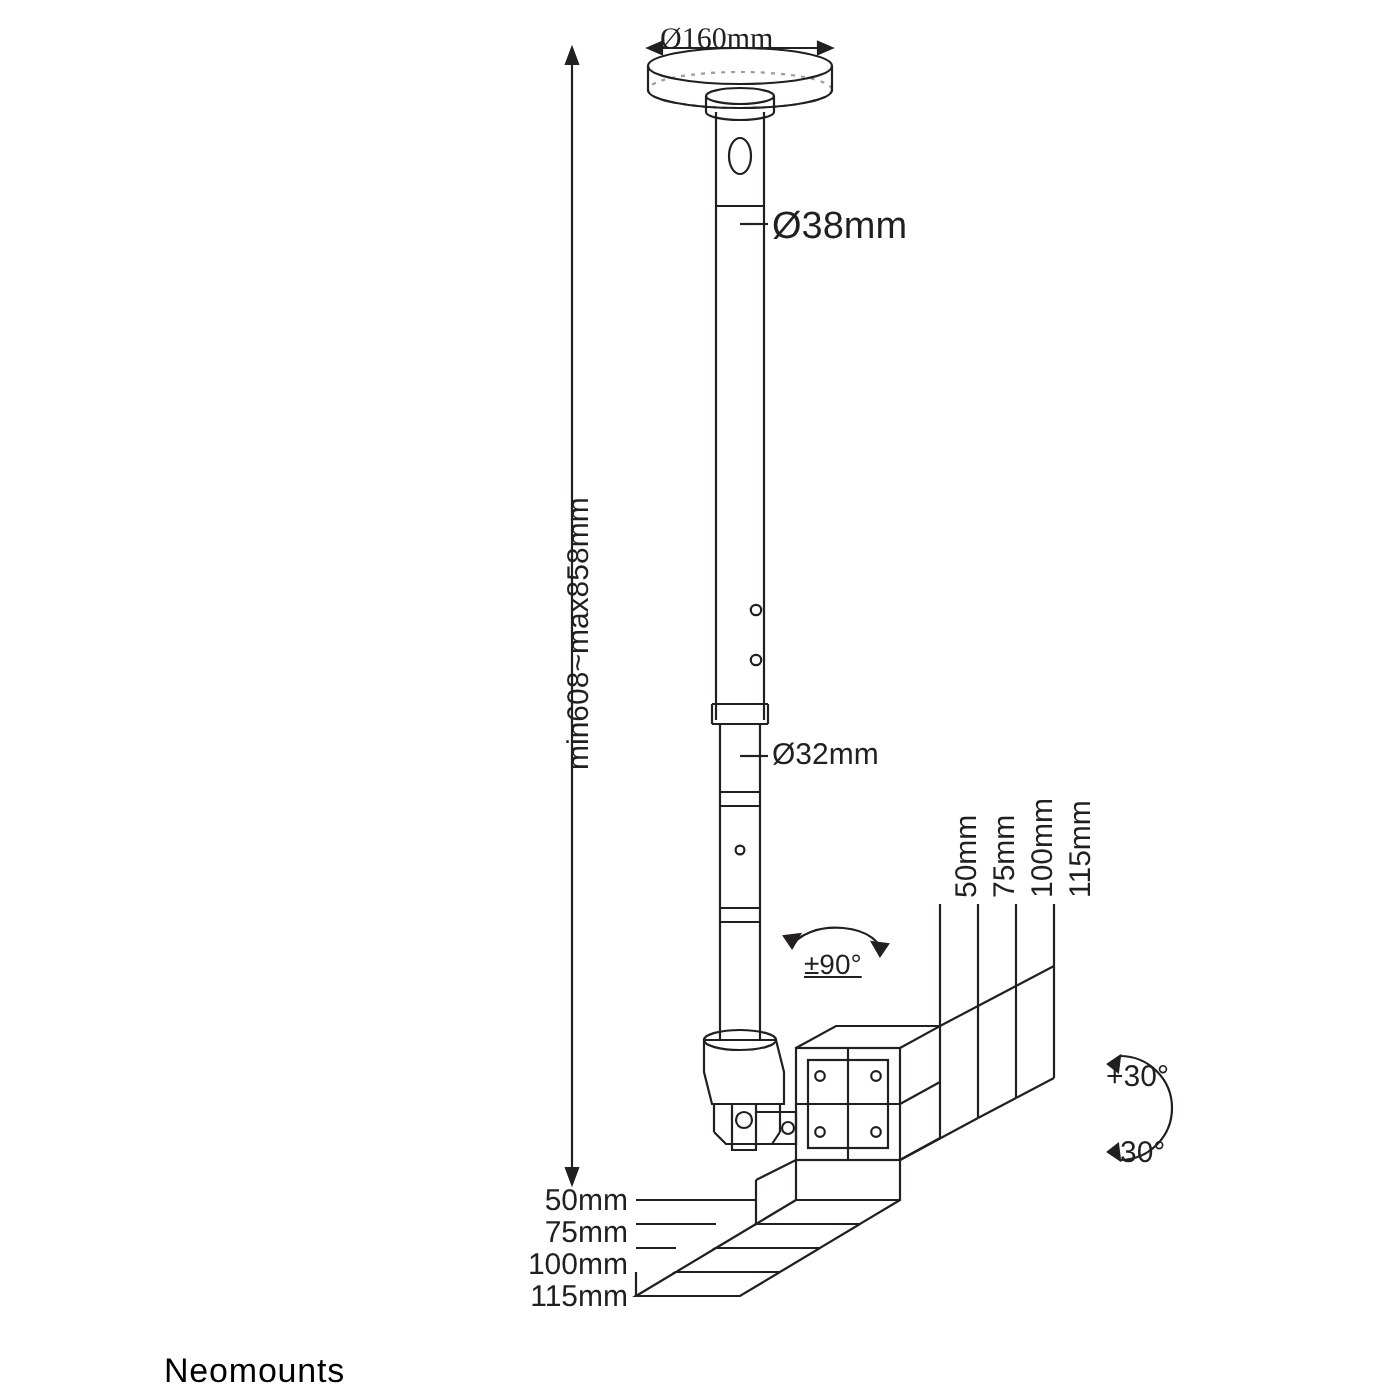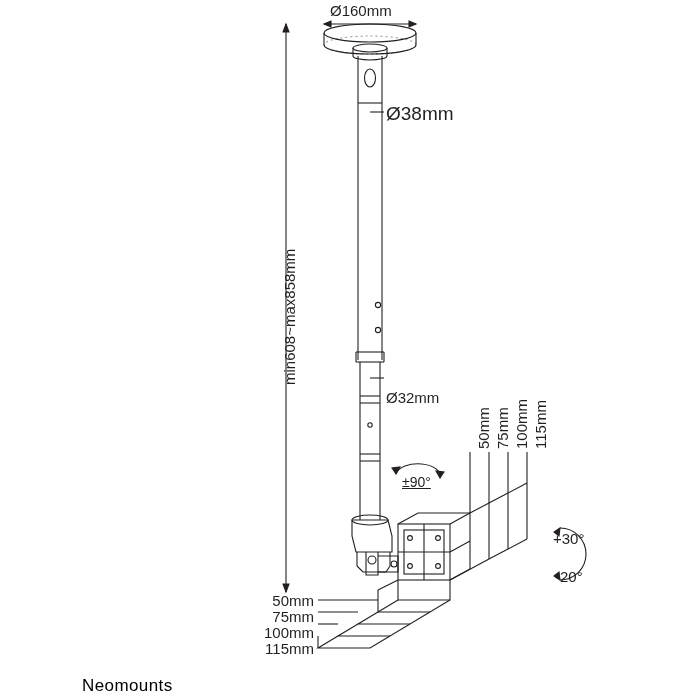--- a/index.html
+++ b/index.html
@@ -185,33 +185,33 @@
       <g>
         <line x1="378" y1="600" x2="318" y2="600"></line>
         <line x1="358" y1="612" x2="318" y2="612"></line>
         <line x1="338" y1="624" x2="318" y2="624"></line>
         <line x1="318" y1="636" x2="318" y2="648"></line>
       </g>
 
     </g>
   </svg>
 
-  <div class="lbl" style="left:330px; top:2px; font-size:15px;">Ø160mm</div>
+  <div class="lbl" style="left:330px; top:12px; font-size:15px;font-family:Liberation Serif, serif;">Ø160mm</div>
 
   <div class="lbl" style="left:386px; top:103px; font-size:19px;">Ø38mm</div>
 
-  <div class="lbl" style="left:386px; top:369px; font-size:15px;margin-top:20px;">Ø32mm</div>
+  <div class="lbl" style="left:386px; top:369px; font-size:15px;">Ø32mm</div>
 
   <div class="lbl rot90" style="left:281px; top:385px; font-size:15px;">min608~max858mm</div>
 
   <div class="lbl" style="left:402px; top:474px; font-size:14px;text-decoration:underline;">±90°</div>
 
   <div class="lbl" style="left:553px; top:530px; font-size:15px;">+30°</div>
 
-  <div class="lbl" style="left:555px; top:568px; font-size:15px;">-20°</div>
+  <div class="lbl" style="left:555px; top:568px; font-size:15px;">-30°</div>
 
   <div class="lbl rot90" style="left:475px; top:449px; font-size:15px;">50mm</div>
   <div class="lbl rot90" style="left:494px; top:449px; font-size:15px;">75mm</div>
   <div class="lbl rot90" style="left:513px; top:449px; font-size:15px;">100mm</div>
   <div class="lbl rot90" style="left:532px; top:449px; font-size:15px;">115mm</div>
 
   <div class="lbl" style="left:238px; top:592px; width:76px; text-align:right; font-size:15px;">50mm</div>
   <div class="lbl" style="left:238px; top:608px; width:76px; text-align:right; font-size:15px;">75mm</div>
   <div class="lbl" style="left:238px; top:624px; width:76px; text-align:right; font-size:15px;">100mm</div>
   <div class="lbl" style="left:238px; top:640px; width:76px; text-align:right; font-size:15px;">115mm</div>

